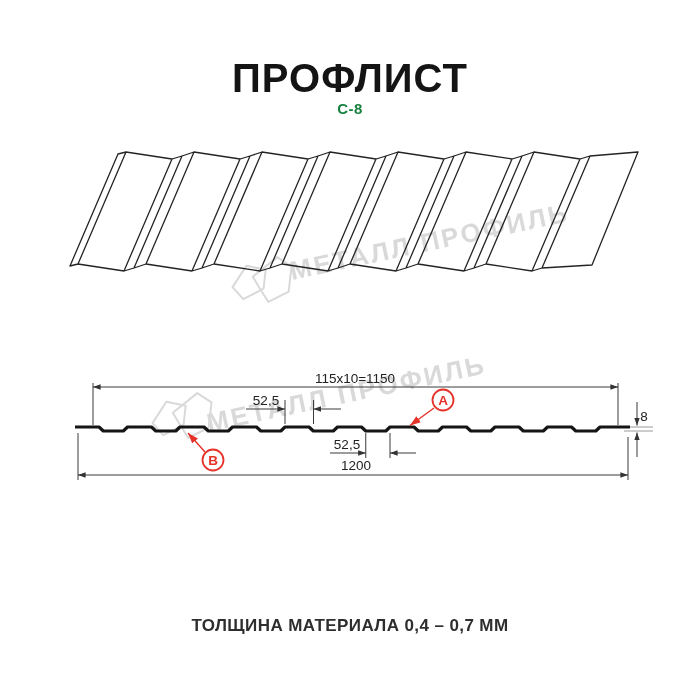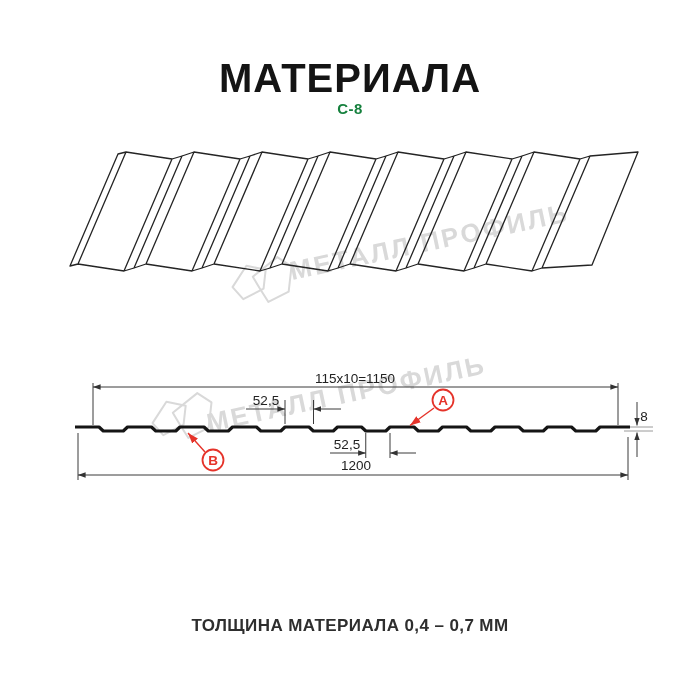--- a/index.html
+++ b/index.html
@@ -20,21 +20,21 @@
     font-size:17px;font-weight:600;letter-spacing:.4px;color:#2e2e2e;
   }
   svg.stage{position:absolute;left:0;top:0;font-family:"Liberation Sans",sans-serif;}
   .dimtxt{font-size:13.5px;fill:#222;}
   .calltxt{font-size:13.5px;font-weight:700;fill:#e5332a;}
   .wmtxt{font-size:26px;font-weight:700;letter-spacing:2.5px;fill:#d9d9d9;}
 </style>
 </head>
 <body>
 
-<div class="page-title">МАТЕРИАЛА</div>
+<div class="page-title">ПРОФЛИСТ</div>
 <div class="page-subtitle">С-8</div>
 
 <svg class="stage" width="700" height="700" viewBox="0 0 700 700">
   <defs>
     <marker id="arrBlk" viewBox="0 0 10 10" refX="9.5" refY="5" markerWidth="8" markerHeight="8" orient="auto-start-reverse">
       <path d="M0 1.6 L9.5 5 L0 8.4 Z" fill="#333"></path>
     </marker>
     <marker id="arrRed" viewBox="0 0 10 10" refX="9.5" refY="5" markerWidth="8" markerHeight="8" orient="auto-start-reverse">
       <path d="M0 1.6 L9.5 5 L0 8.4 Z" fill="#e5332a"></path>
     </marker>

